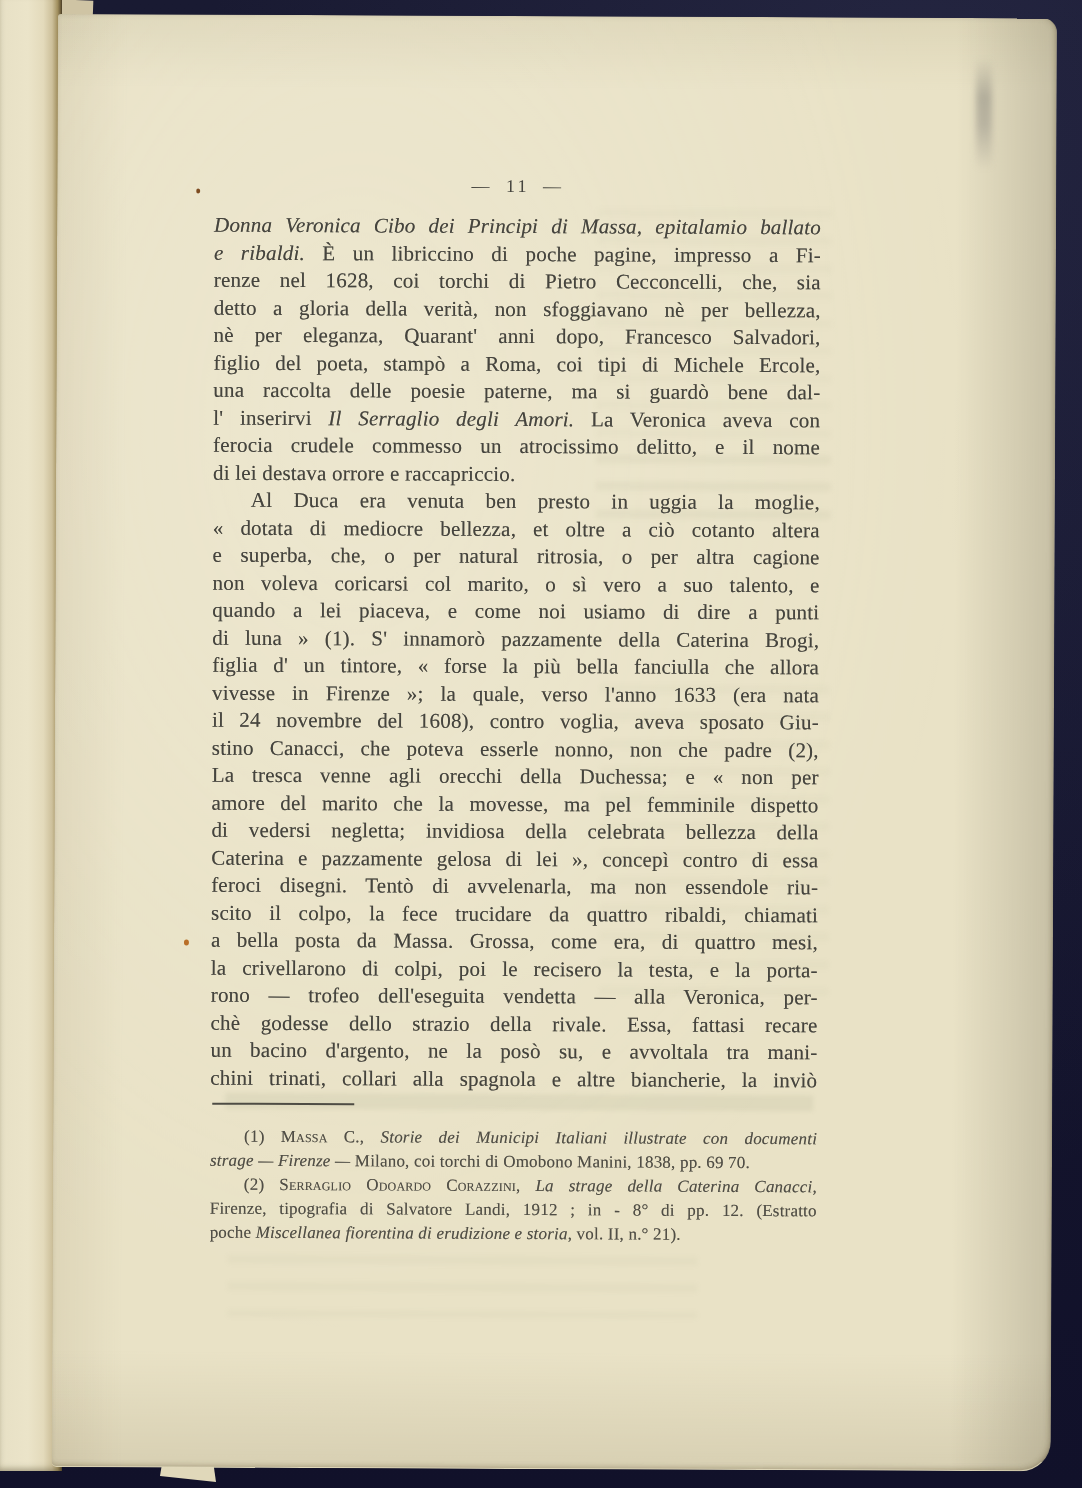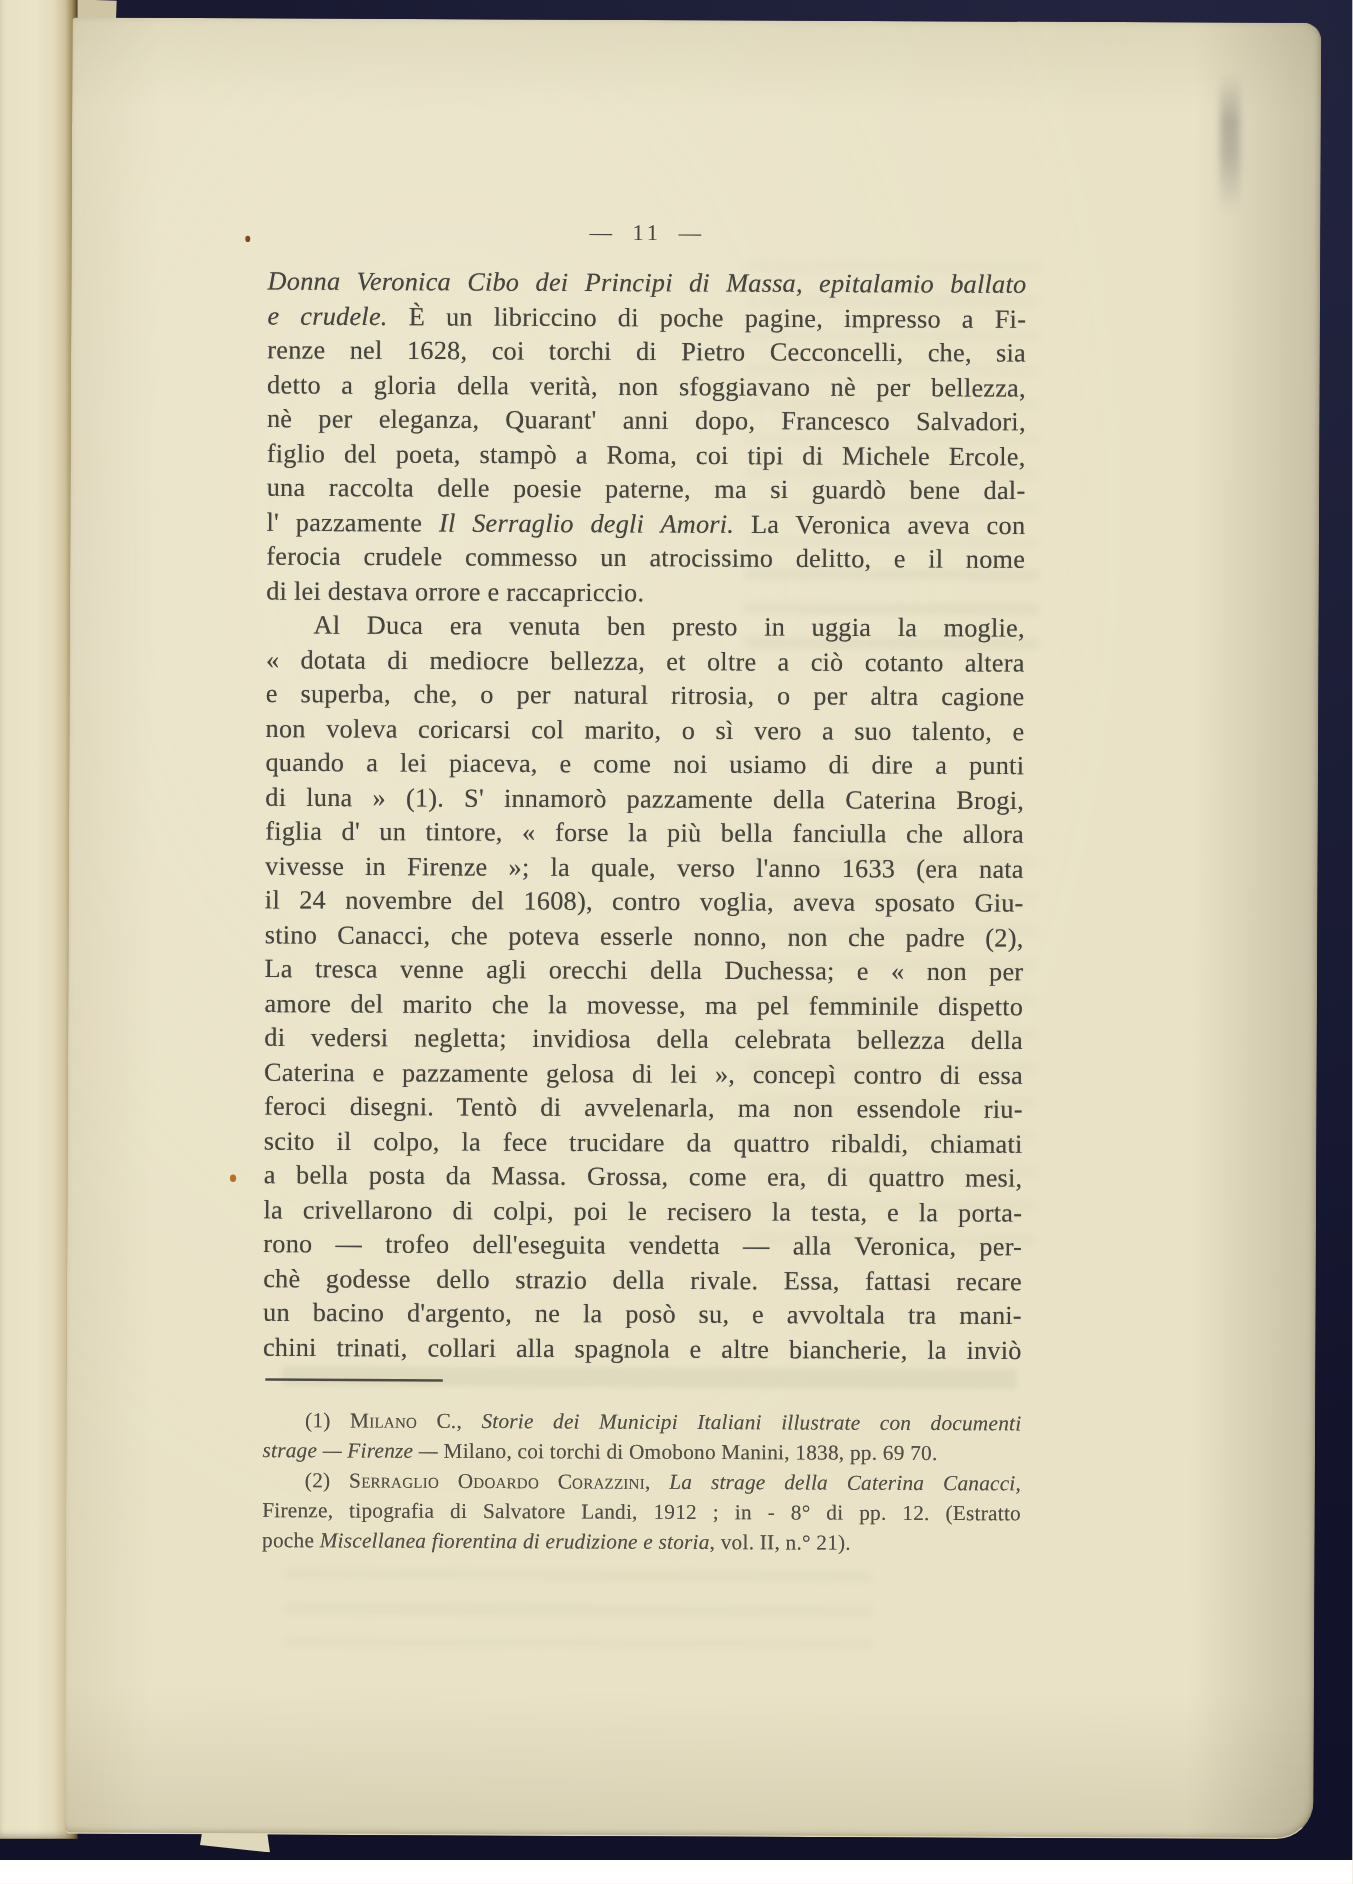--- a/index.html
+++ b/index.html
@@ -125,27 +125,27 @@
     <div class="ghost g5"></div>
     <div class="ghost g1"></div>
     <div class="ghost g3"></div>
     <div class="ghost g2"></div>
     <div class="ghost g4"></div>
 
     <div class="page-number">— 11 —</div>
 
     <div class="body-text" id="bodyText">
         <div class="tline"><span class="it">Donna Veronica Cibo dei Principi di Massa, epitalamio ballato</span></div>
-        <div class="tline"><span class="it">e crudele.</span><span> È un libriccino di poche pagine, impresso a Fi-</span></div>
+        <div class="tline"><span class="it">e ribaldi.</span><span> È un libriccino di poche pagine, impresso a Fi-</span></div>
         <div class="tline"><span>renze nel 1628, coi torchi di Pietro Cecconcelli, che, sia</span></div>
         <div class="tline"><span>detto a gloria della verità, non sfoggiavano nè per bellezza,</span></div>
         <div class="tline"><span>nè per eleganza, Quarant' anni dopo, Francesco Salvadori,</span></div>
         <div class="tline"><span>figlio del poeta, stampò a Roma, coi tipi di Michele Ercole,</span></div>
         <div class="tline"><span>una raccolta delle poesie paterne, ma si guardò bene dal-</span></div>
-        <div class="tline"><span>l' pazzamente </span><span class="it">Il Serraglio degli Amori.</span><span> La Veronica aveva con</span></div>
+        <div class="tline"><span>l' inserirvi </span><span class="it">Il Serraglio degli Amori.</span><span> La Veronica aveva con</span></div>
         <div class="tline"><span>ferocia crudele commesso un atrocissimo delitto, e il nome</span></div>
         <div class="tline last"><span>di lei destava orrore e raccapriccio.</span></div>
         <div class="tline indent"><span>Al Duca era venuta ben presto in uggia la moglie,</span></div>
         <div class="tline"><span>« dotata di mediocre bellezza, et oltre a ciò cotanto altera</span></div>
         <div class="tline"><span>e superba, che, o per natural ritrosia, o per altra cagione</span></div>
         <div class="tline"><span>non voleva coricarsi col marito, o sì vero a suo talento, e</span></div>
         <div class="tline"><span>quando a lei piaceva, e come noi usiamo di dire a punti</span></div>
         <div class="tline"><span>di luna » (1). S' innamorò pazzamente della Caterina Brogi,</span></div>
         <div class="tline"><span>figlia d' un tintore, « forse la più bella fanciulla che allora</span></div>
         <div class="tline"><span>vivesse in Firenze »; la quale, verso l'anno 1633 (era nata</span></div>
@@ -161,21 +161,21 @@
         <div class="tline"><span>la crivellarono di colpi, poi le recisero la testa, e la porta-</span></div>
         <div class="tline"><span>rono — trofeo dell'eseguita vendetta — alla Veronica, per-</span></div>
         <div class="tline"><span>chè godesse dello strazio della rivale. Essa, fattasi recare</span></div>
         <div class="tline"><span>un bacino d'argento, ne la posò su, e avvoltala tra mani-</span></div>
         <div class="tline"><span>chini trinati, collari alla spagnola e altre biancherie, la inviò</span></div>
       </div>
 
     <div class="footnote-rule"></div>
 
     <div class="footnotes" id="footnotes">
-        <div class="fline indent"><span>(1) </span><span class="sc">Milano C.</span><span>, </span><span class="it">Storie dei Municipi Italiani illustrate con documenti</span></div>
+        <div class="fline indent"><span>(1) </span><span class="sc">Massa C.</span><span>, </span><span class="it">Storie dei Municipi Italiani illustrate con documenti</span></div>
         <div class="fline last"><span class="it">strage — Firenze —</span><span> Milano, coi torchi di Omobono Manini, 1838, pp. 69 70.</span></div>
         <div class="fline indent"><span>(2) </span><span class="sc">Serraglio Odoardo Corazzini</span><span>, </span><span class="it">La strage della Caterina Canacci,</span></div>
         <div class="fline"><span>Firenze, tipografia di Salvatore Landi, 1912 ; in - 8° di pp. 12. (Estratto</span></div>
         <div class="fline last"><span>poche </span><span class="it">Miscellanea fiorentina di erudizione e storia</span><span>, vol. II, n.° 21).</span></div>
       </div>
 
     <div class="speck s1"></div>
     <div class="speck s2"></div>
   </div>
 

